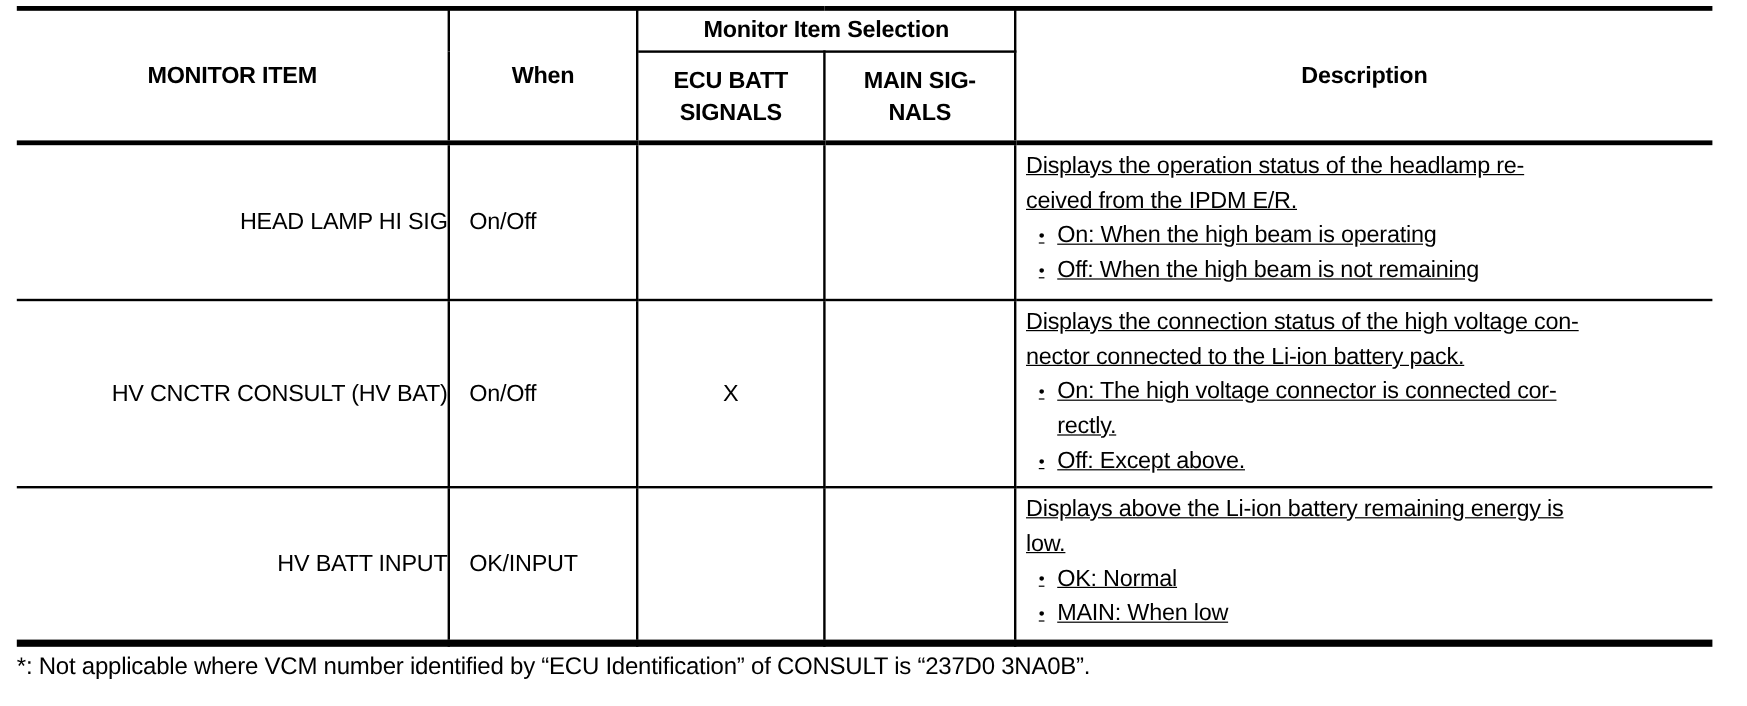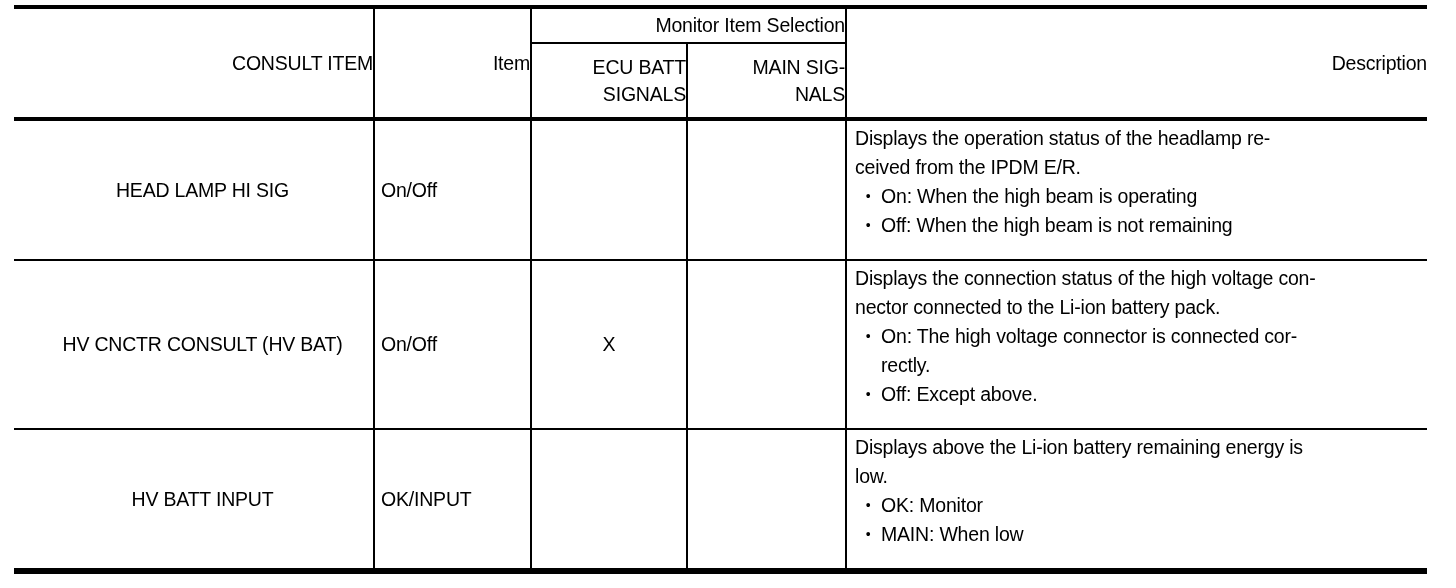--- a/index.html
+++ b/index.html
@@ -17,38 +17,39 @@
     width: 1413px;
     border-top: 4px solid #000;
     border-bottom: 6px solid #000;
   }
   th, td {
     border: 2px solid #000;
     font-size: 19.5px;
     letter-spacing: -0.2px;
     vertical-align: middle;
   }
-  th { font-weight: normal; text-align: right; white-space: pre-line; line-height: 27px; }
+  th { font-weight: bold; text-align: center; white-space: pre-line; line-height: 27px; }
   th:first-child, td:first-child { border-left: none; }
   th:last-child, td:last-child { border-right: none; }
   thead tr.hdr-top { height: 36px; }
   thead tr.hdr-sub { height: 76px; }
   tbody tr:first-child td { border-top: 4px solid #000; }
   tbody tr.row-1 { height: 131px; }
   tbody tr.row-2 { height: 156px; }
   tbody tr.row-3 { height: 130px; }
 
-  td.cell-item { text-align: center; padding-left: 18px; }
-  td.cell-unit { text-align: left; padding-left: 6px; }
+  td.cell-item { text-align: right; padding-left: 18px; }
+  td.cell-unit { text-align: left; padding-left: 16px; }
   td.cell-flag { text-align: center; }
   td.cell-desc {
     vertical-align: top;
     text-align: left;
-    padding: 3px 6px 19px 8px;
+    padding: 3px 6px 3px 8px;
     line-height: 29px;
+    text-decoration: underline;
   }
   .desc-intro { white-space: pre-line; }
   .bullet { display: flex; align-items: flex-start; }
   .bullet-glyph {
     flex: 0 0 26px;
     text-align: center;
     font-size: 14px;
     line-height: 29px;
   }
   .bullet-text { white-space: pre-line; line-height: 29px; }
@@ -68,22 +69,22 @@
   <table class="monitor-table">
     <colgroup>
       <col style="width:360px">
       <col style="width:157px">
       <col style="width:156px">
       <col style="width:159px">
       <col style="width:581px">
     </colgroup>
     <thead>
       <tr class="hdr-top">
-        <th rowspan="2">CONSULT ITEM</th>
-        <th rowspan="2">Item</th>
+        <th rowspan="2">MONITOR ITEM</th>
+        <th rowspan="2">When</th>
         <th colspan="2">Monitor Item Selection</th>
         <th rowspan="2">Description</th>
       </tr>
       <tr class="hdr-sub">
         <th>ECU BATT
 SIGNALS</th>
         <th>MAIN SIG-
 NALS</th>
       </tr>
     </thead>
@@ -131,26 +132,27 @@
       <tr class="row-3">
         <td class="cell-item">HV BATT INPUT</td>
         <td class="cell-unit">OK/INPUT</td>
         <td class="cell-flag"></td>
         <td class="cell-flag"></td>
         <td class="cell-desc">
           <div class="desc-intro">Displays above the Li-ion battery remaining energy is
 low.</div>
           <div class="bullet">
             <span class="bullet-glyph">•</span>
-            <span class="bullet-text">OK: Monitor</span>
+            <span class="bullet-text">OK: Normal</span>
           </div>
           <div class="bullet">
             <span class="bullet-glyph">•</span>
             <span class="bullet-text">MAIN: When low</span>
           </div>
         </td>
       </tr>
 
     </tbody>
   </table>
 
+  <div class="footnote">*: Not applicable where VCM number identified by “ECU Identification” of CONSULT is “237D0 3NA0B”.</div>
 
 </div>
 
 </body></html>

